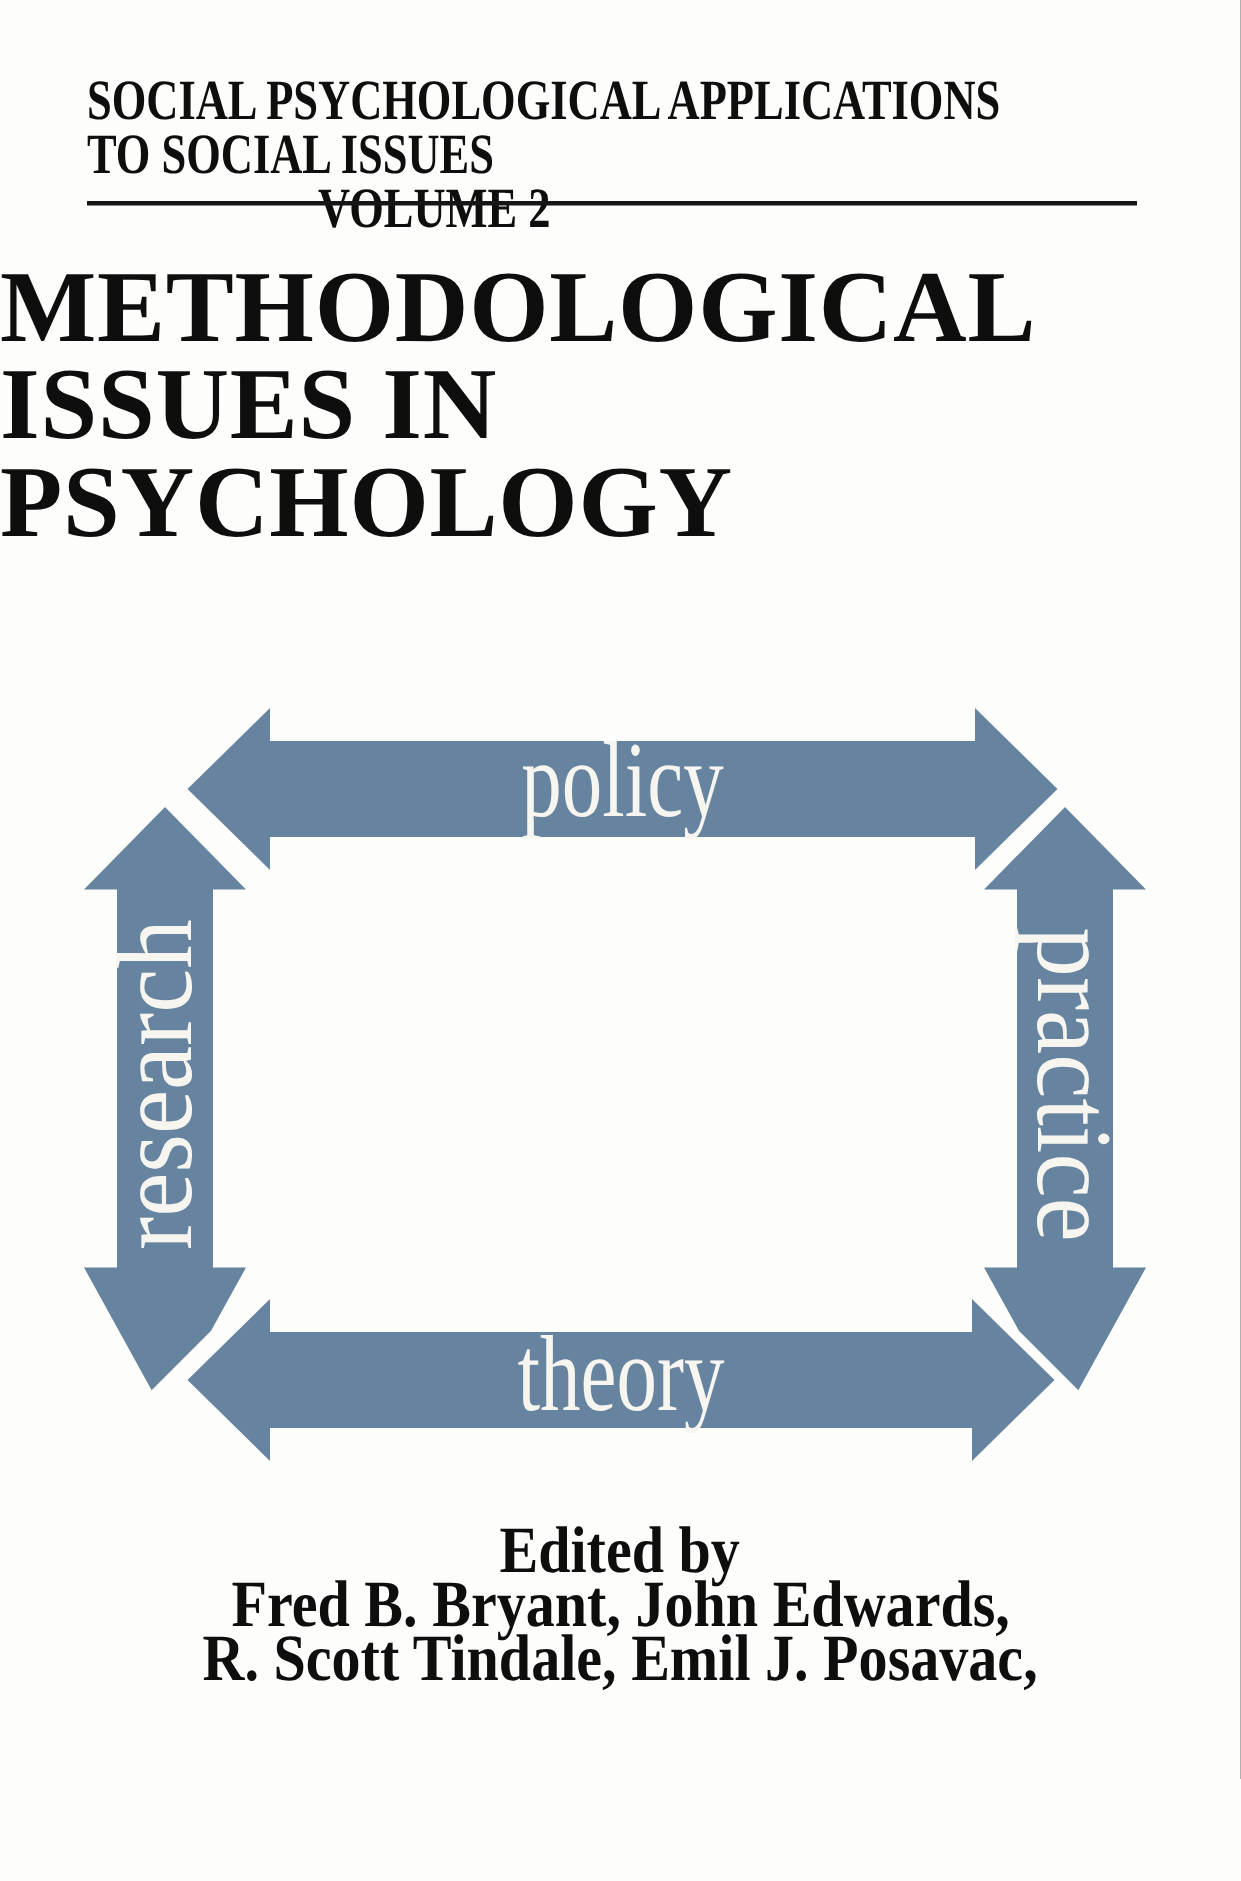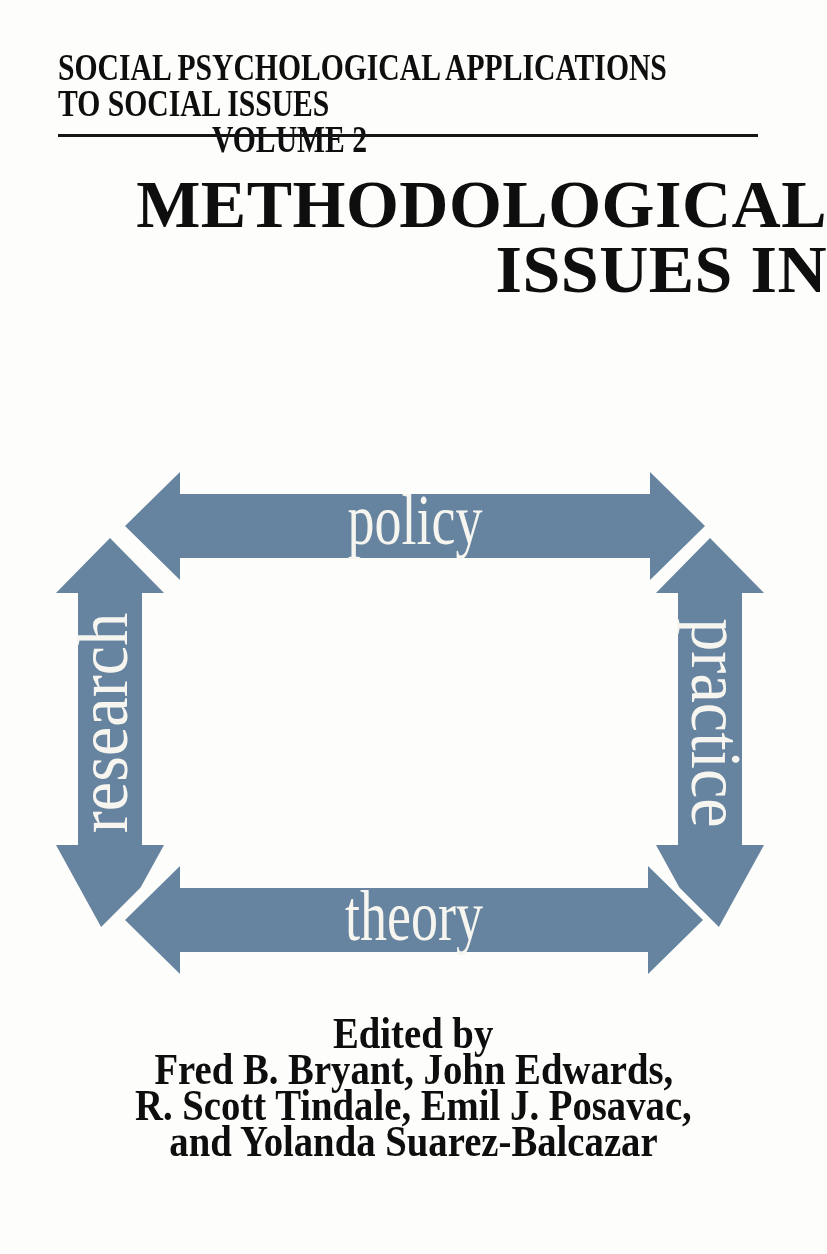--- a/index.html
+++ b/index.html
@@ -36,21 +36,21 @@
     height: 3px;
     background: #161616;
   }
 
   
   .book-title {
     position: absolute;
     left: 0;
     top: 172px;
     width: 827px;
-    text-align: right;
+    text-align: left;
     font-weight: bold;
     font-size: 68px;
     line-height: 65px;
     letter-spacing: 0.5px;
   }
 
   
   .diagram {
     position: absolute;
     left: 55px;
@@ -90,20 +90,21 @@
     <div class="series-line2">
       <span class="squeeze-l">TO SOCIAL ISSUES</span>
       <span class="squeeze-r">VOLUME 2</span>
     </div>
   </div>
   <div class="header-rule"></div>
 
   <div class="book-title">
     <div class="title-line">METHODOLOGICAL</div>
     <div class="title-line">ISSUES IN</div>
+    <div class="title-line">PSYCHOLOGY</div>
   </div>
 
   <svg class="diagram" viewBox="0 0 710 520" xmlns="http://www.w3.org/2000/svg">
 
     <polygon points="70,58 125,4 125,26 595,26 595,4 650,58 595,112 595,90 125,90 125,112" fill="#66849f"></polygon>
 
     <polygon points="70,452 125,398 125,420 593,420 593,398 648,452 593,506 593,484 125,484 125,506" fill="#66849f"></polygon>
 
     <polygon points="55,70 109,125 87,125 87,377 109,377 85.6,419.4 46.1,458.9 1,377 23,377 23,125 1,125" fill="#66849f"></polygon>
 
@@ -121,18 +122,15 @@
   <div class="editors">
     <span class="line">
       <span class="squeeze-c">Edited by</span>
     </span>
     <span class="line">
       <span class="squeeze-c">Fred B. Bryant, John Edwards,</span>
     </span>
     <span class="line">
       <span class="squeeze-c">R. Scott Tindale, Emil J. Posavac,</span>
     </span>
-    <span class="line">
-      <span class="squeeze-c">and Yolanda Suarez-Balcazar</span>
-    </span>
   </div>
 
 </div>
 
 </body></html>

